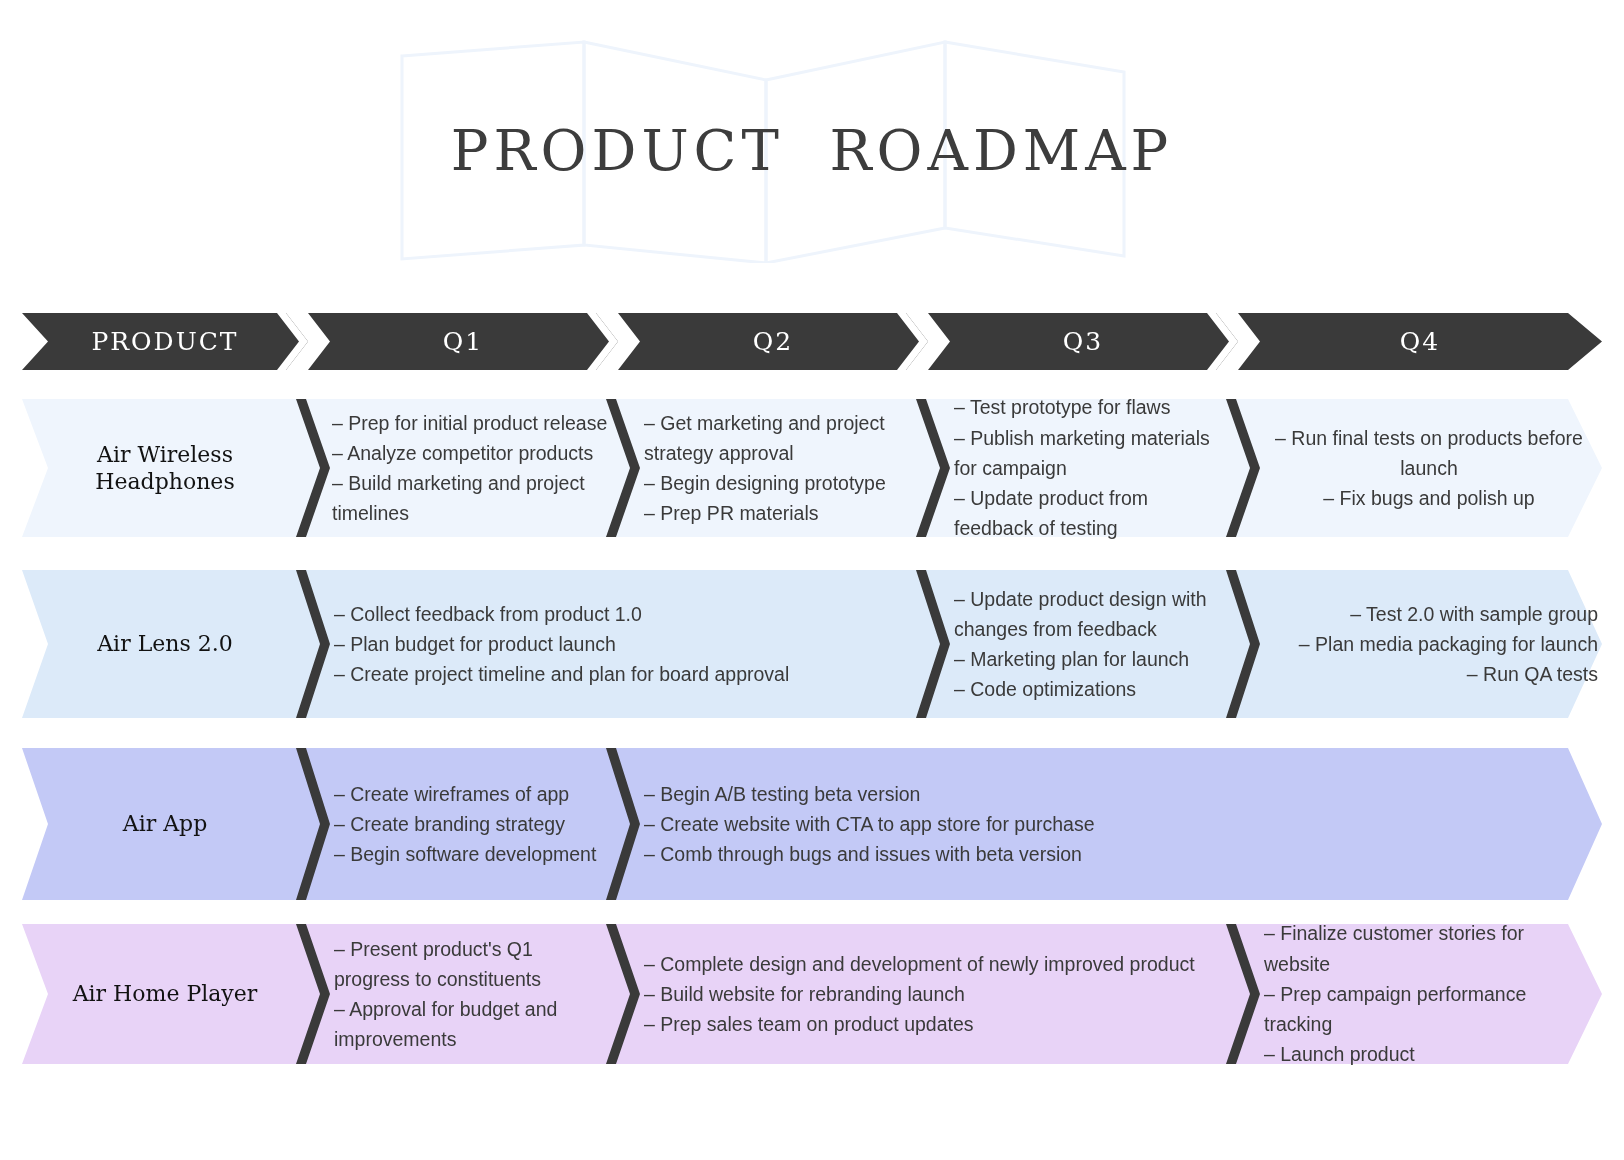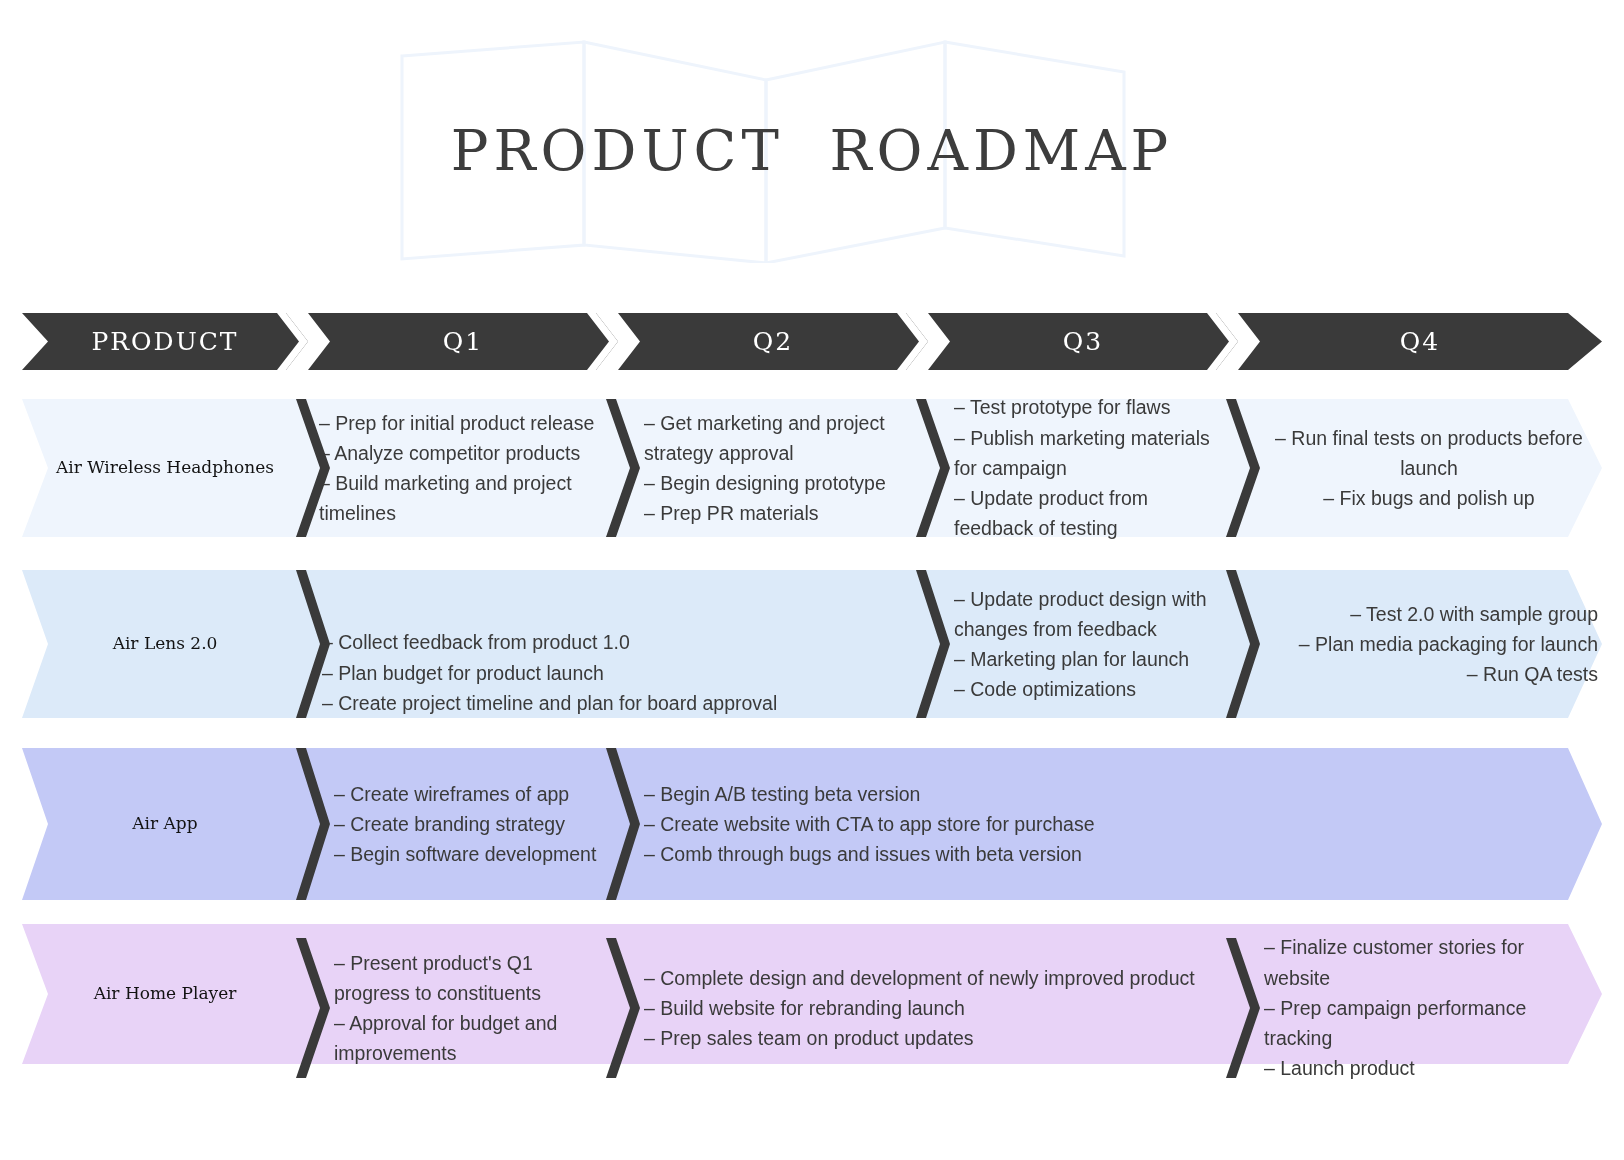--- a/index.html
+++ b/index.html
@@ -99,21 +99,21 @@
     position: absolute;
     left: 0;
     top: 0;
     width: 286px;
     height: 100%;
     display: flex;
     align-items: center;
     justify-content: center;
     text-align: center;
     font-family: "DejaVu Serif", "Liberation Serif", serif;
-    font-size: 17px;
+    font-size: 22px;
     line-height: 1.25;
     color: #121212;
     padding: 4px 10px;
     box-sizing: border-box;
   }
   .cells {
     position: absolute;
     left: 286px;
     top: 0;
     right: 0;
@@ -183,21 +183,21 @@
   <div id="rows-host">
       <div class="row" style="top: 399px; height: 138px;">
         <svg class="row-bg" viewBox="0 0 1580 138" preserveAspectRatio="none">
           <path d="M 0 0 L 1546 0 L 1580 69 L 1546 138 L 0 138 L 26 69 Z" fill="#eff5fd"></path>
         </svg>
         <div class="row-label">Air Wireless Headphones</div>
         <div class="cells" style="width: 1294px;">
           <svg class="divider" viewBox="0 0 40 138" preserveAspectRatio="none" style="left: -18px;">
             <path d="M 6 0 L 30 69 L 6 138 L 16 138 L 40 69 L 16 0 Z" fill="#3a3a3a"></path>
           </svg>
-          <div class="cell" style="left: 11px; width: 276px;">
+          <div class="cell" style="left: 24px; width: 276px;">
             <div class="cell-list">
               <div class="cell-item">– Prep for initial product release</div>
               <div class="cell-item">– Analyze competitor products</div>
               <div class="cell-item">– Build marketing and project timelines</div>
             </div>
           </div>
           <svg class="divider" viewBox="0 0 40 138" preserveAspectRatio="none" style="left: 292px;">
             <path d="M 6 0 L 30 69 L 6 138 L 16 138 L 40 69 L 16 0 Z" fill="#3a3a3a"></path>
           </svg>
           <div class="cell" style="left: 336px; width: 276px;">
@@ -230,21 +230,21 @@
       </div>
       <div class="row" style="top: 570px; height: 148px;">
         <svg class="row-bg" viewBox="0 0 1580 148" preserveAspectRatio="none">
           <path d="M 0 0 L 1546 0 L 1580 74 L 1546 148 L 0 148 L 26 74 Z" fill="#dceaf9"></path>
         </svg>
         <div class="row-label">Air Lens 2.0</div>
         <div class="cells" style="width: 1294px;">
           <svg class="divider" viewBox="0 0 40 148" preserveAspectRatio="none" style="left: -18px;">
             <path d="M 6 0 L 30 74 L 6 148 L 16 148 L 40 74 L 16 0 Z" fill="#3a3a3a"></path>
           </svg>
-          <div class="cell" style="left: 14px; width: 586px; align-items: flex-end;">
+          <div class="cell" style="left: 26px; width: 586px;">
             <div class="cell-list">
               <div class="cell-item">– Collect feedback from product 1.0</div>
               <div class="cell-item">– Plan budget for product launch</div>
               <div class="cell-item">– Create project timeline and plan for board approval</div>
             </div>
           </div>
           <svg class="divider" viewBox="0 0 40 148" preserveAspectRatio="none" style="left: 602px;">
             <path d="M 6 0 L 30 74 L 6 148 L 16 148 L 40 74 L 16 0 Z" fill="#3a3a3a"></path>
           </svg>
           <div class="cell" style="left: 646px; width: 276px;">
@@ -292,21 +292,21 @@
               <div class="cell-item">– Comb through bugs and issues with beta version</div>
             </div>
           </div>
         </div>
       </div>
       <div class="row" style="top: 924px; height: 140px;">
         <svg class="row-bg" viewBox="0 0 1580 140" preserveAspectRatio="none">
           <path d="M 0 0 L 1546 0 L 1580 70 L 1546 140 L 0 140 L 26 70 Z" fill="#e8d3f7"></path>
         </svg>
         <div class="row-label">Air Home Player</div>
-        <div class="cells" style="width: 1294px; margin-top: 14px;">
+        <div class="cells" style="width: 1294px;">
           <svg class="divider" viewBox="0 0 40 140" preserveAspectRatio="none" style="left: -18px;">
             <path d="M 6 0 L 30 70 L 6 140 L 16 140 L 40 70 L 16 0 Z" fill="#3a3a3a"></path>
           </svg>
           <div class="cell" style="left: 26px; width: 276px;">
             <div class="cell-list">
               <div class="cell-item">– Present product's Q1 progress to constituents</div>
               <div class="cell-item">– Approval for budget and improvements</div>
             </div>
           </div>
           <svg class="divider" viewBox="0 0 40 140" preserveAspectRatio="none" style="left: 292px;">

